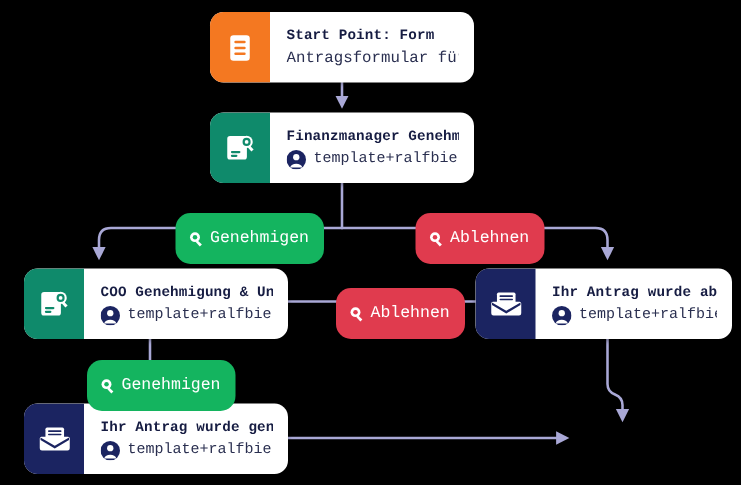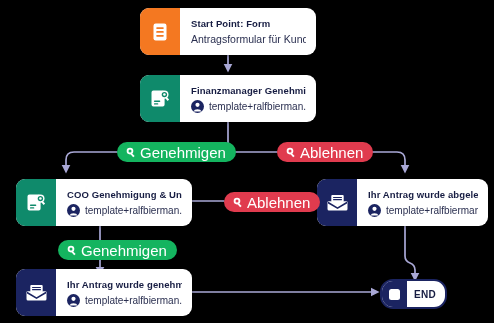--- a/index.html
+++ b/index.html
@@ -6,21 +6,21 @@
     margin: 0;
     padding: 0;
     background: #000000;
   }
   #canvas {
     position: relative;
     width: 494px;
     height: 323px;
     background: #000000;
     overflow: hidden;
-    font-family: Liberation Sans, sans-serif;
+    font-family: Liberation Mono, monospace;
   }
   #edges {
     position: absolute;
     left: 0;
     top: 0;
     width: 494px;
     height: 323px;
   }
 
   
@@ -76,27 +76,27 @@
   .node-desc {
     font-size: 10.5px;
     color: #2A2F50;
     white-space: nowrap;
     overflow: hidden;
   }
 
   
   .pill {
     position: absolute;
-    height: 20px;
+    height: 34px;
     display: flex;
     align-items: center;
     gap: 4px;
     padding: 0 10px 0 8px;
     border-radius: 10px;
-    font-size: 15px;
+    font-size: 11px;
     color: #ffffff;
     white-space: nowrap;
     z-index: 4;
   }
   .pill svg { display: block; flex: 0 0 auto; }
   .pill-green { background: #14B45F; }
   .pill-red   { background: #E03B4E; align-items: center; }
 
   
   .endnode {
@@ -309,20 +309,14 @@
 
   <div class="pill pill-green" style="left:58px; top:240px;">
     <svg width="11" height="11" viewBox="0 0 11 11">
       <circle cx="5.0" cy="4.1" r="3.3" fill="#ffffff"></circle>
       <circle cx="5.0" cy="4.1" r="1.5" fill="#14B45F"></circle>
       <path d="M6.6 6.1 L9.6 9.0 L8.2 10.3 L5.5 7.3 z" fill="#ffffff"></path>
     </svg>
     <span>Genehmigen</span>
   </div>
 
-  <div class="endnode" style="left:380px; top:279px;">
-    <div class="endnode-icon">
-      <div class="endnode-sq"></div>
-    </div>
-    <div class="endnode-label">END</div>
-  </div>
 
 </div>
 
 </body></html>

